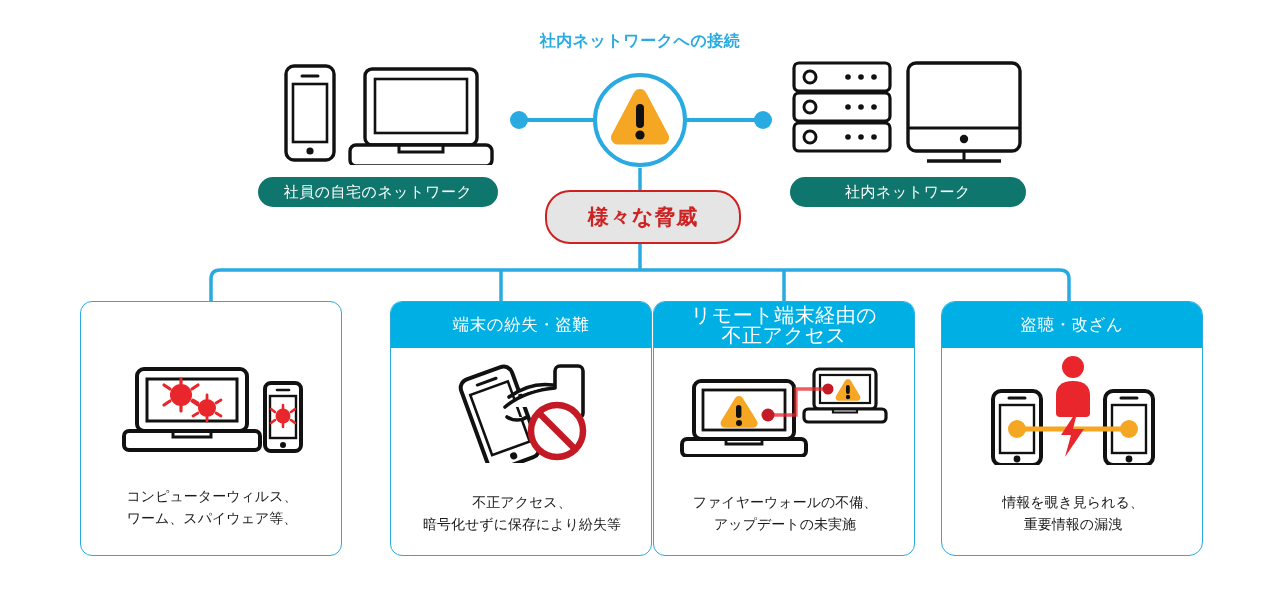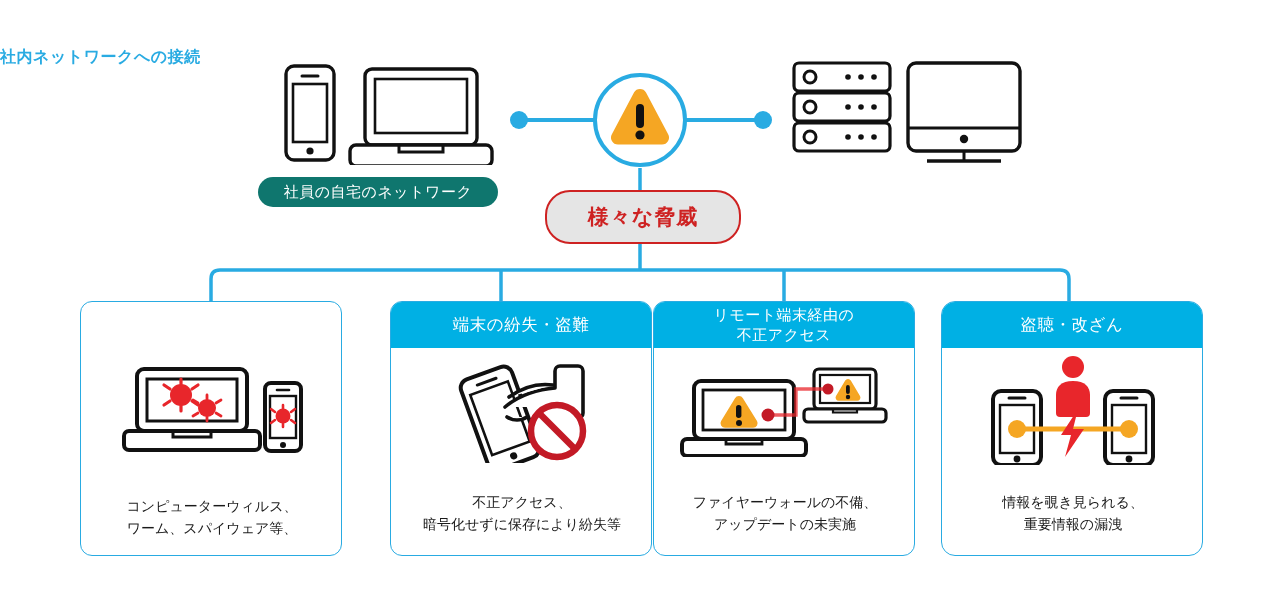--- a/index.html
+++ b/index.html
@@ -5,21 +5,21 @@
   html,body{margin:0;padding:0;}
   body{
     width:1280px;height:590px;background:#ffffff;
     font-family:"Liberation Sans","DejaVu Sans",sans-serif;
     overflow:hidden;position:relative;
   }
   #stage{position:absolute;left:0;top:0;width:1280px;height:590px;}
 
   
   .top-title{
-    position:absolute;left:0;top:47px;width:1280px;text-align:left;
+    position:absolute;left:0;top:31px;width:1280px;text-align:center;
     font-size:16px;font-weight:bold;color:#29ABE2;letter-spacing:.5px;
   }
 
   
   .devgroup{position:absolute;}
   .home-dev{left:268px;top:60px;width:230px;height:105px;}
   .corp-dev{left:788px;top:60px;width:240px;height:105px;}
 
   .pill{
     position:absolute;height:30px;border-radius:15px;background:#0f766e;
@@ -52,31 +52,31 @@
   .card3{left:653px;}
   .card4{left:941px;border-radius:14px;}
 
   .card-head{
     position:absolute;left:-1px;top:-1px;width:262px;height:47px;
     background:#00B0E4;color:#ffffff;
     display:flex;align-items:center;justify-content:center;
     text-align:center;font-size:16.5px;line-height:21px;letter-spacing:.5px;
     border-top-left-radius:12px;border-top-right-radius:12px;
   }
-  .card-head.two-line{font-size:15px;line-height:20px;}
+  .card-head.two-line{font-size:20px;line-height:20px;}
 
   .card-icon{
     position:absolute;left:0;top:47px;width:262px;height:120px;
     display:flex;align-items:center;justify-content:center;
   }
   .card-body{
     position:absolute;left:0;bottom:20px;width:262px;
     text-align:center;color:#1a1a1a;font-size:14px;line-height:22px;
   }
-  .card1 .card-body{bottom:16px;}
+  .card1 .card-body{bottom:26px;}
 
   svg{display:block;}
 </style>
 </head>
 <body>
 
 <div id="stage">
 
   <div class="top-title">社内ネットワークへの接続</div>
 
@@ -143,20 +143,21 @@
       </g>
       <g stroke="#111" stroke-width="3.4" fill="#fff">
         <rect x="120" y="3" width="112" height="88" rx="8"></rect>
         <line x1="120" y1="68" x2="232" y2="68" stroke-width="3"></line>
         <line x1="176" y1="91" x2="176" y2="100" stroke-width="3"></line>
         <line x1="139" y1="101" x2="213" y2="101" stroke-width="3.4"></line>
       </g>
       <circle cx="176" cy="79" r="4.2" fill="#111"></circle>
     </svg>
   </div>
+  <div class="pill pill-corp">社内ネットワーク</div>
 
   <div class="center-warn" style="z-index:2;">
     <svg width="98" height="98" viewBox="0 0 98 98">
       <circle cx="49" cy="49" r="45" fill="#ffffff" stroke="#29ABE2" stroke-width="4"></circle>
       <path d="M49,18 a7,7 0 0 1 6,3.4 L77,63 a7,7 0 0 1 -6,10.6 H27 a7,7 0 0 1 -6,-10.6 L43,21.4 a7,7 0 0 1 6,-3.4 z" fill="#F5A623"></path>
       <rect x="45" y="33" width="8" height="24" rx="4" fill="#111"></rect>
       <circle cx="49" cy="64" r="4.6" fill="#111"></circle>
     </svg>
   </div>
 

